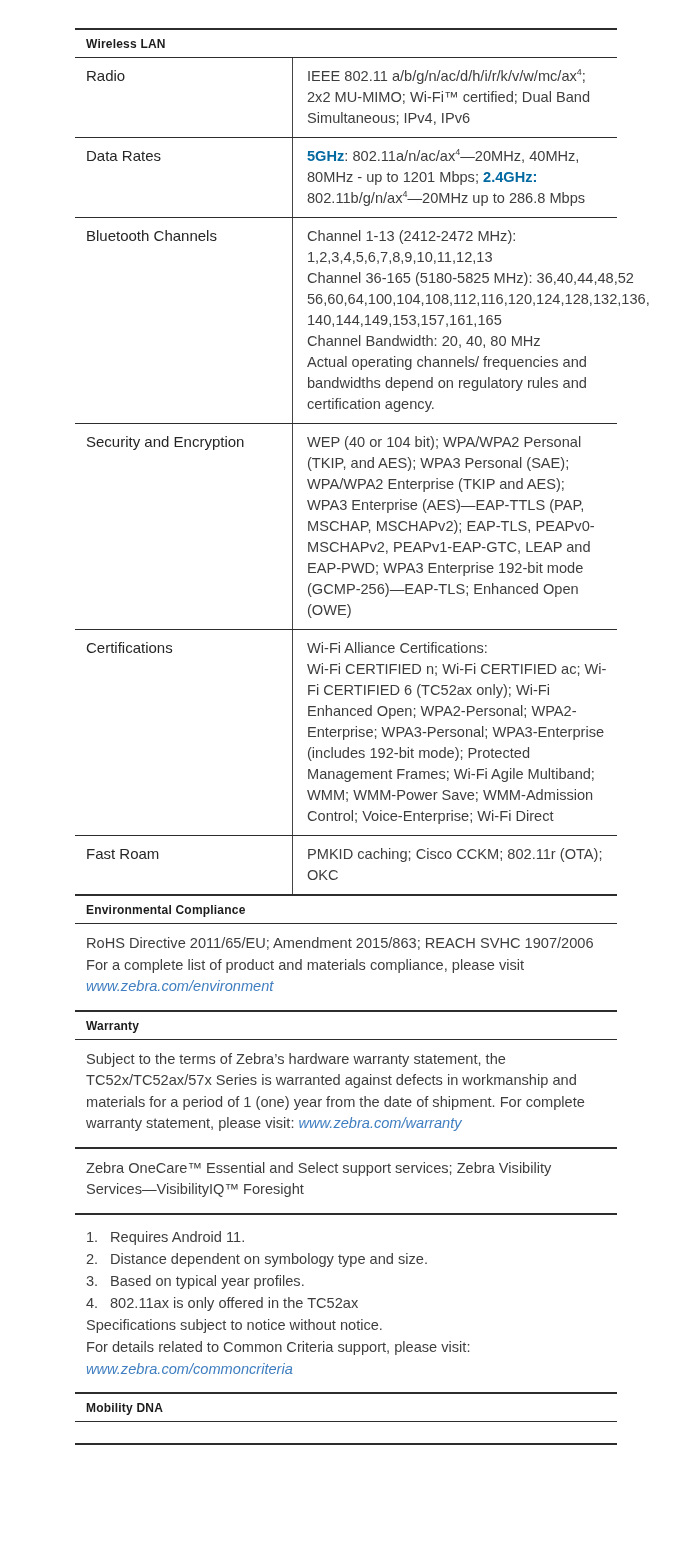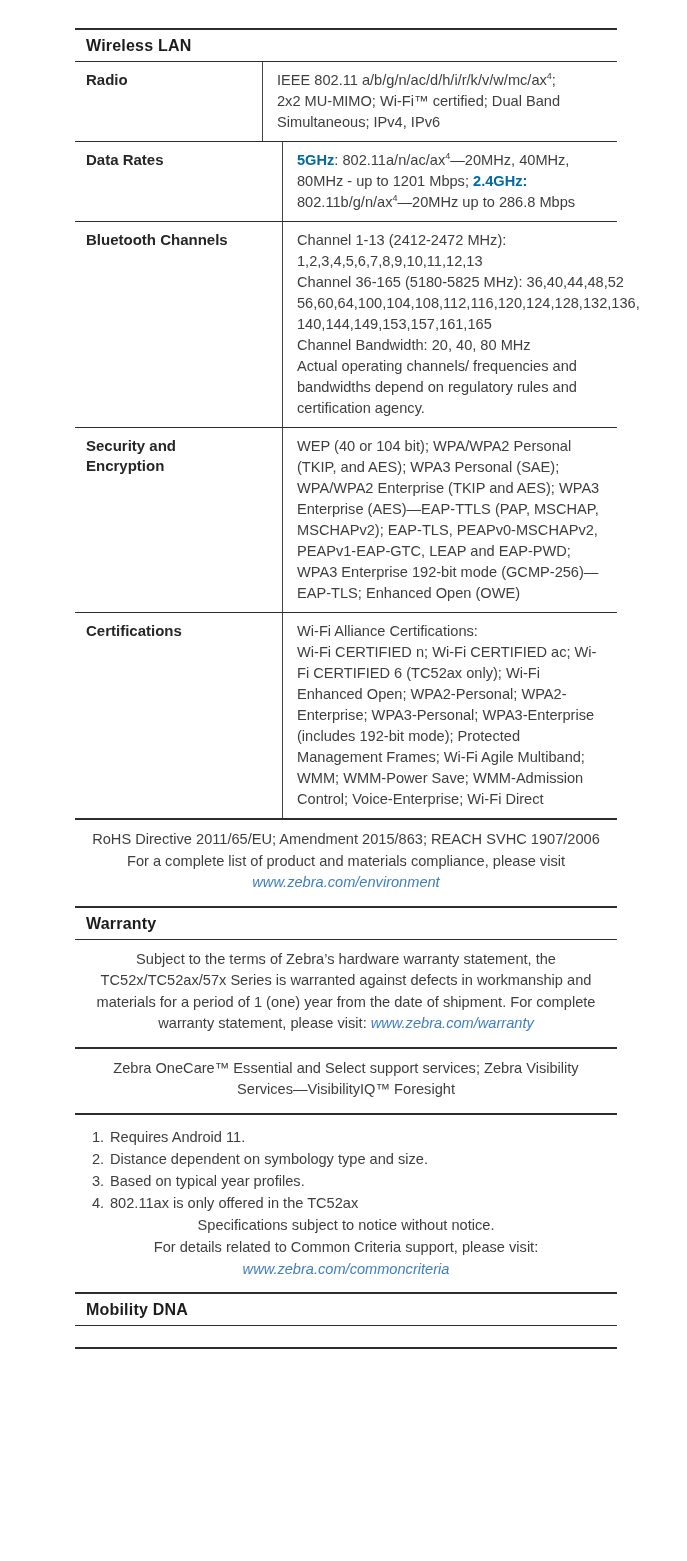--- a/index.html
+++ b/index.html
@@ -16,44 +16,44 @@
     color:var(--text);
     -webkit-font-smoothing:antialiased;
   }
   #doc{
     position:absolute;left:75px;top:28px;width:542px;
   }
   .sec{border-top:2px solid var(--rule);}
   .sec:last-child{border-bottom:2px solid var(--rule);}
   .sec-title{
     margin:0;
-    font-size:16px;font-weight:700;color:var(--heading);
+    font-size:12px;font-weight:700;color:var(--heading);
     letter-spacing:.2px;
     padding:7px 11px 6px 11px;
     border-bottom:1px solid var(--rule);
   }
   
   .row{display:flex;align-items:stretch;}
-  .row + .row{border-top:1px solid var(--rule);gap:20px;}
+  .row + .row{border-top:1px solid var(--rule);}
   .lab{
     width:187px;box-sizing:border-box;flex:none;
     padding:8px 10px 8px 11px;
-    font-size:15px;font-weight:700;color:var(--label);
+    font-size:15px;font-weight:400;color:var(--label);
     line-height:20px;
   }
   .val{
     flex:1;box-sizing:border-box;
     border-left:1px solid #454545;
     padding:8px 9px 8px 14px;
-    font-size:14.6px;line-height:21px;
+    font-size:14.6px;line-height:21px;margin-left:30px;
   }
   
   .sec-body{
     padding:9px 11px 12px 11px;
-    font-size:14.6px;line-height:21.5px;text-align:center;
+    font-size:14.6px;line-height:21.5px;
   }
   .para{margin:0;}
   .b{font-weight:700;color:#0369a1;}
   sup{font-size:9px;line-height:0;vertical-align:super;}
   a.lnk{color:var(--link);text-decoration:none;cursor:pointer;font-style:italic;}
   
   .fn-list{margin:2px 0 0 0;}
   .fn-item{display:flex;line-height:22px;}
   .fn-num{width:24px;flex:none;}
   .fn-extra{line-height:22px;}
@@ -78,23 +78,28 @@
           <div class="val"><span>Channel 1-13 (2412-2472 MHz):</span><br><span>1,2,3,4,5,6,7,8,9,10,11,12,13</span><br><span>Channel 36-165 (5180-5825 MHz): 36,40,44,48,52</span><br><span>56,60,64,100,104,108,112,116,120,124,128,132,136,</span><br><span>140,144,149,153,157,161,165</span><br><span>Channel Bandwidth: 20, 40, 80 MHz</span><br><span>Actual operating channels/ frequencies and bandwidths depend on regulatory rules and certification agency.</span></div>
         </div>
         <div class="row">
           <div class="lab">Security and Encryption</div>
           <div class="val"><span>WEP (40 or 104 bit); WPA/WPA2 Personal (TKIP, and AES); WPA3 Personal (SAE); WPA/WPA2 Enterprise (TKIP and AES); WPA3 Enterprise (AES)—EAP-TTLS (PAP, MSCHAP, MSCHAPv2); EAP-TLS, PEAPv0-MSCHAPv2, PEAPv1-EAP-GTC, LEAP and EAP-PWD; WPA3 Enterprise 192-bit mode (GCMP-256)—EAP-TLS; Enhanced Open (OWE)</span></div>
         </div>
         <div class="row">
           <div class="lab">Certifications</div>
           <div class="val"><span>Wi-Fi Alliance Certifications:</span><br><span>Wi-Fi CERTIFIED n; Wi-Fi CERTIFIED ac; Wi-Fi CERTIFIED 6 (TC52ax only); Wi-Fi Enhanced Open; WPA2-Personal; WPA2-Enterprise; WPA3-Personal; WPA3-Enterprise (includes 192-bit mode); Protected Management Frames; Wi-Fi Agile Multiband; WMM; WMM-Power Save; WMM-Admission Control; Voice-Enterprise; Wi-Fi Direct</span></div>
         </div>
+        <div class="row">
+          <div class="lab">Fast Roam</div>
+          <div class="val"><span>PMKID caching; Cisco CCKM; 802.11r (OTA); OKC</span></div>
+        </div>
       </div>
     </section>
     <section class="sec">
+      <h2 class="sec-title">Environmental Compliance</h2>
       <div class="sec-body">
         <p class="para"><span>RoHS Directive 2011/65/EU; Amendment 2015/863; REACH SVHC 1907/2006</span><br><span>For a complete list of product and materials compliance, please visit</span><br><a class="lnk" href="#">www.zebra.com/environment</a></p>
       </div>
     </section>
     <section class="sec">
       <h2 class="sec-title">Warranty</h2>
       <div class="sec-body">
         <p class="para"><span>Subject to the terms of Zebra’s hardware warranty statement, the TC52x/TC52ax/57x Series is warranted against defects in workmanship and materials for a period of 1 (one) year from the date of shipment. For complete warranty statement, please visit: </span><a class="lnk" href="#">www.zebra.com/warranty</a></p>
       </div>
     </section>

